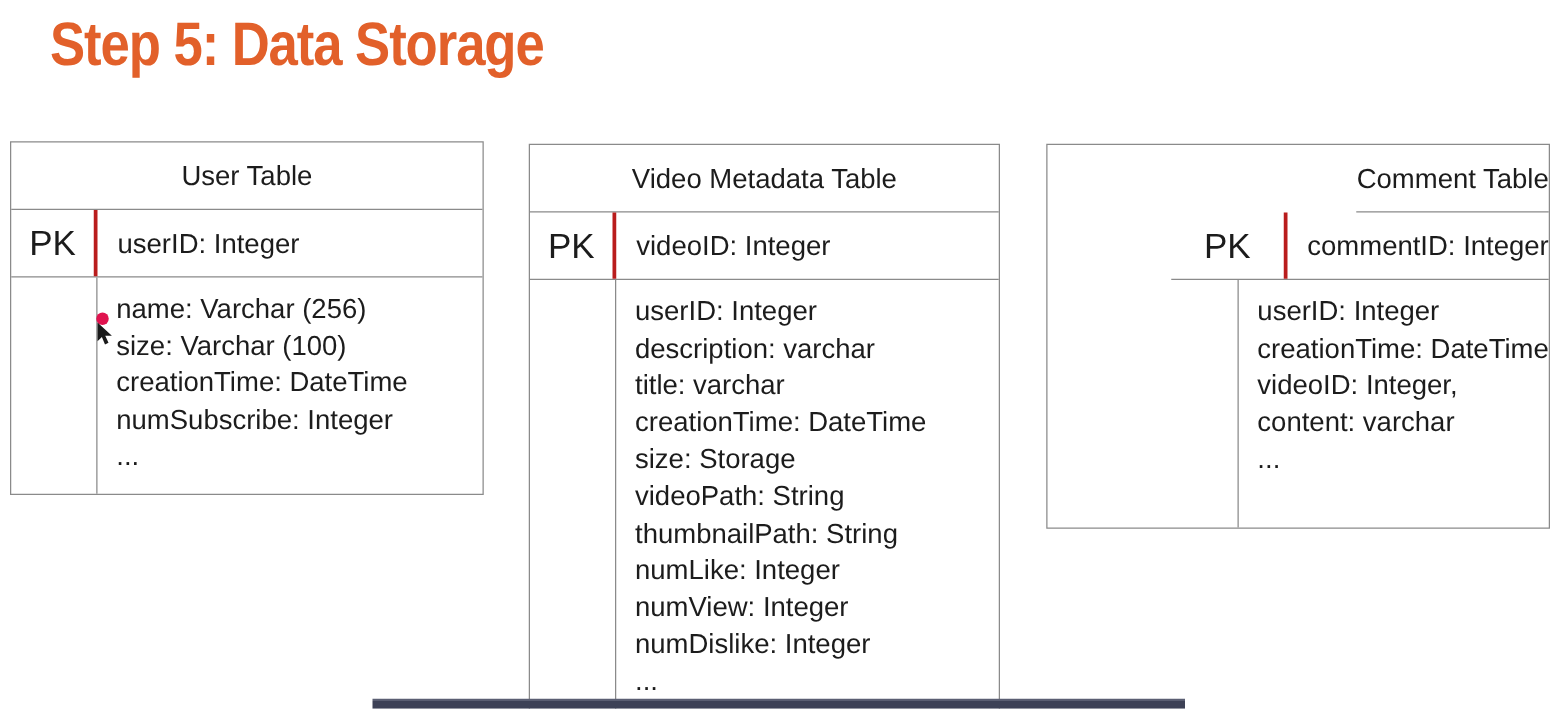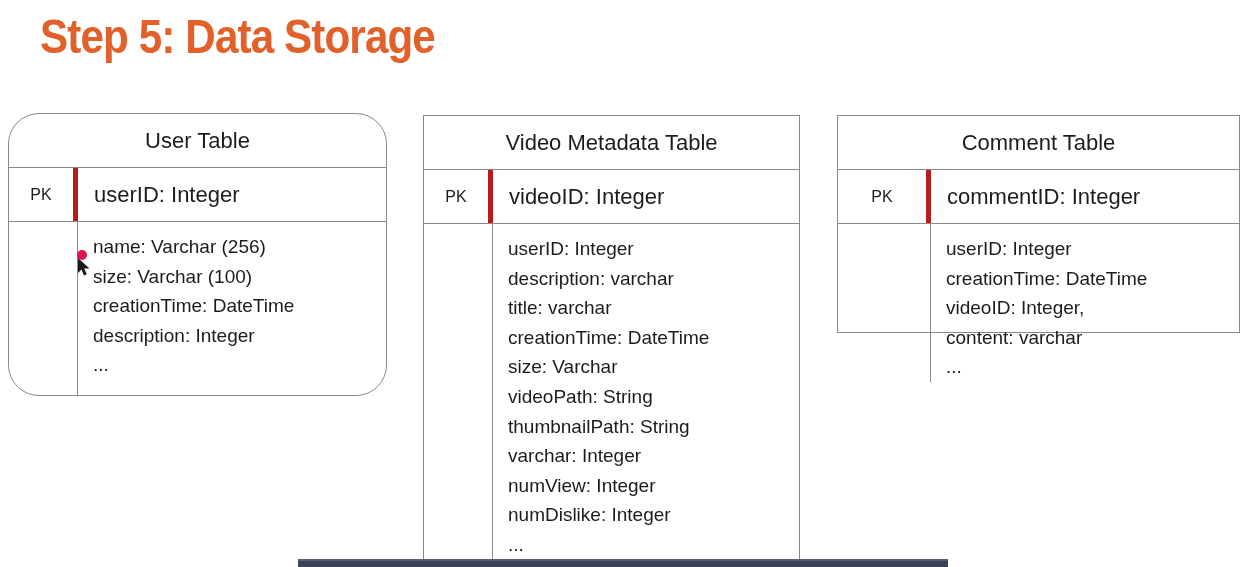--- a/index.html
+++ b/index.html
@@ -46,40 +46,40 @@
     flex: none;
     display: flex;
     border-bottom: 1px solid #8a8a8a;
   }
   .pkcell {
     width: var(--pkw);
     flex: none;
     display: flex;
     align-items: center;
     justify-content: center;
-    font-size: 16px;
-    border-right: 5px solid #b91c1c;
+    font-size: 28px;
+    border-right: 3px solid #b91c1c;
   }
   .pkfield {
     flex: 1;
     display: flex;
     align-items: center;
     font-size: 22px;
     padding-left: 16px;
   }
   .tbody { flex: 1; display: flex; }
   .spacer {
     width: var(--pkw);
     flex: none;
     border-right: 1px solid #8a8a8a;
   }
   .fields {
     flex: 1;
     padding: 10px 0 0 15px;
-    font-size: 19px;
+    font-size: 22px;
     line-height: 29.6px;
   }
   .bottom-bar {
     position: absolute;
     left: 298px;
     top: 559px;
     width: 650px;
     height: 9px;
     background: linear-gradient(#5a5e72 0 2px, #3D4156 2px);
     z-index: 5;
@@ -91,63 +91,63 @@
     z-index: 6;
   }
 </style>
 </head>
 <body>
 
 <div class="stage">
 
   <div class="slide-title">Step 5: Data Storage</div>
 
-  <div class="etable" style="left:8px; top:113px; width:379px; height:283px;border-radius:31px; --pkw:69px;">
+  <div class="etable" style="left:8px; top:113px; width:379px; height:283px; --pkw:69px;">
     <div class="ttitle">User Table</div>
     <div class="pkrow">
       <div class="pkcell">PK</div>
       <div class="pkfield">userID: Integer</div>
     </div>
     <div class="tbody">
       <div class="spacer"></div>
       <div class="fields">
           <div class="field-line">name: Varchar (256)</div>
           <div class="field-line">size: Varchar (100)</div>
           <div class="field-line">creationTime: DateTime</div>
-          <div class="field-line">description: Integer</div>
+          <div class="field-line">numSubscribe: Integer</div>
           <div class="field-line">...</div>
         </div>
     </div>
   </div>
 
   <div class="etable" style="left:423px; top:115px; width:377px; height:470px; --pkw:69px;">
     <div class="ttitle">Video Metadata Table</div>
     <div class="pkrow">
       <div class="pkcell">PK</div>
       <div class="pkfield">videoID: Integer</div>
     </div>
     <div class="tbody">
       <div class="spacer"></div>
       <div class="fields">
           <div class="field-line">userID: Integer</div>
           <div class="field-line">description: varchar</div>
           <div class="field-line">title: varchar</div>
           <div class="field-line">creationTime: DateTime</div>
-          <div class="field-line">size: Varchar</div>
+          <div class="field-line">size: Storage</div>
           <div class="field-line">videoPath: String</div>
           <div class="field-line">thumbnailPath: String</div>
-          <div class="field-line">varchar: Integer</div>
+          <div class="field-line">numLike: Integer</div>
           <div class="field-line">numView: Integer</div>
           <div class="field-line">numDislike: Integer</div>
           <div class="field-line">...</div>
         </div>
     </div>
   </div>
 
-  <div class="etable" style="left:837px; top:115px; width:403px; height:218px; --pkw:93px;">
+  <div class="etable" style="left:837px; top:115px; width:403px; height:308px;align-items:flex-end; --pkw:93px;">
     <div class="ttitle">Comment Table</div>
     <div class="pkrow">
       <div class="pkcell">PK</div>
       <div class="pkfield">commentID: Integer</div>
     </div>
     <div class="tbody">
       <div class="spacer"></div>
       <div class="fields">
           <div class="field-line">userID: Integer</div>
           <div class="field-line">creationTime: DateTime</div>

